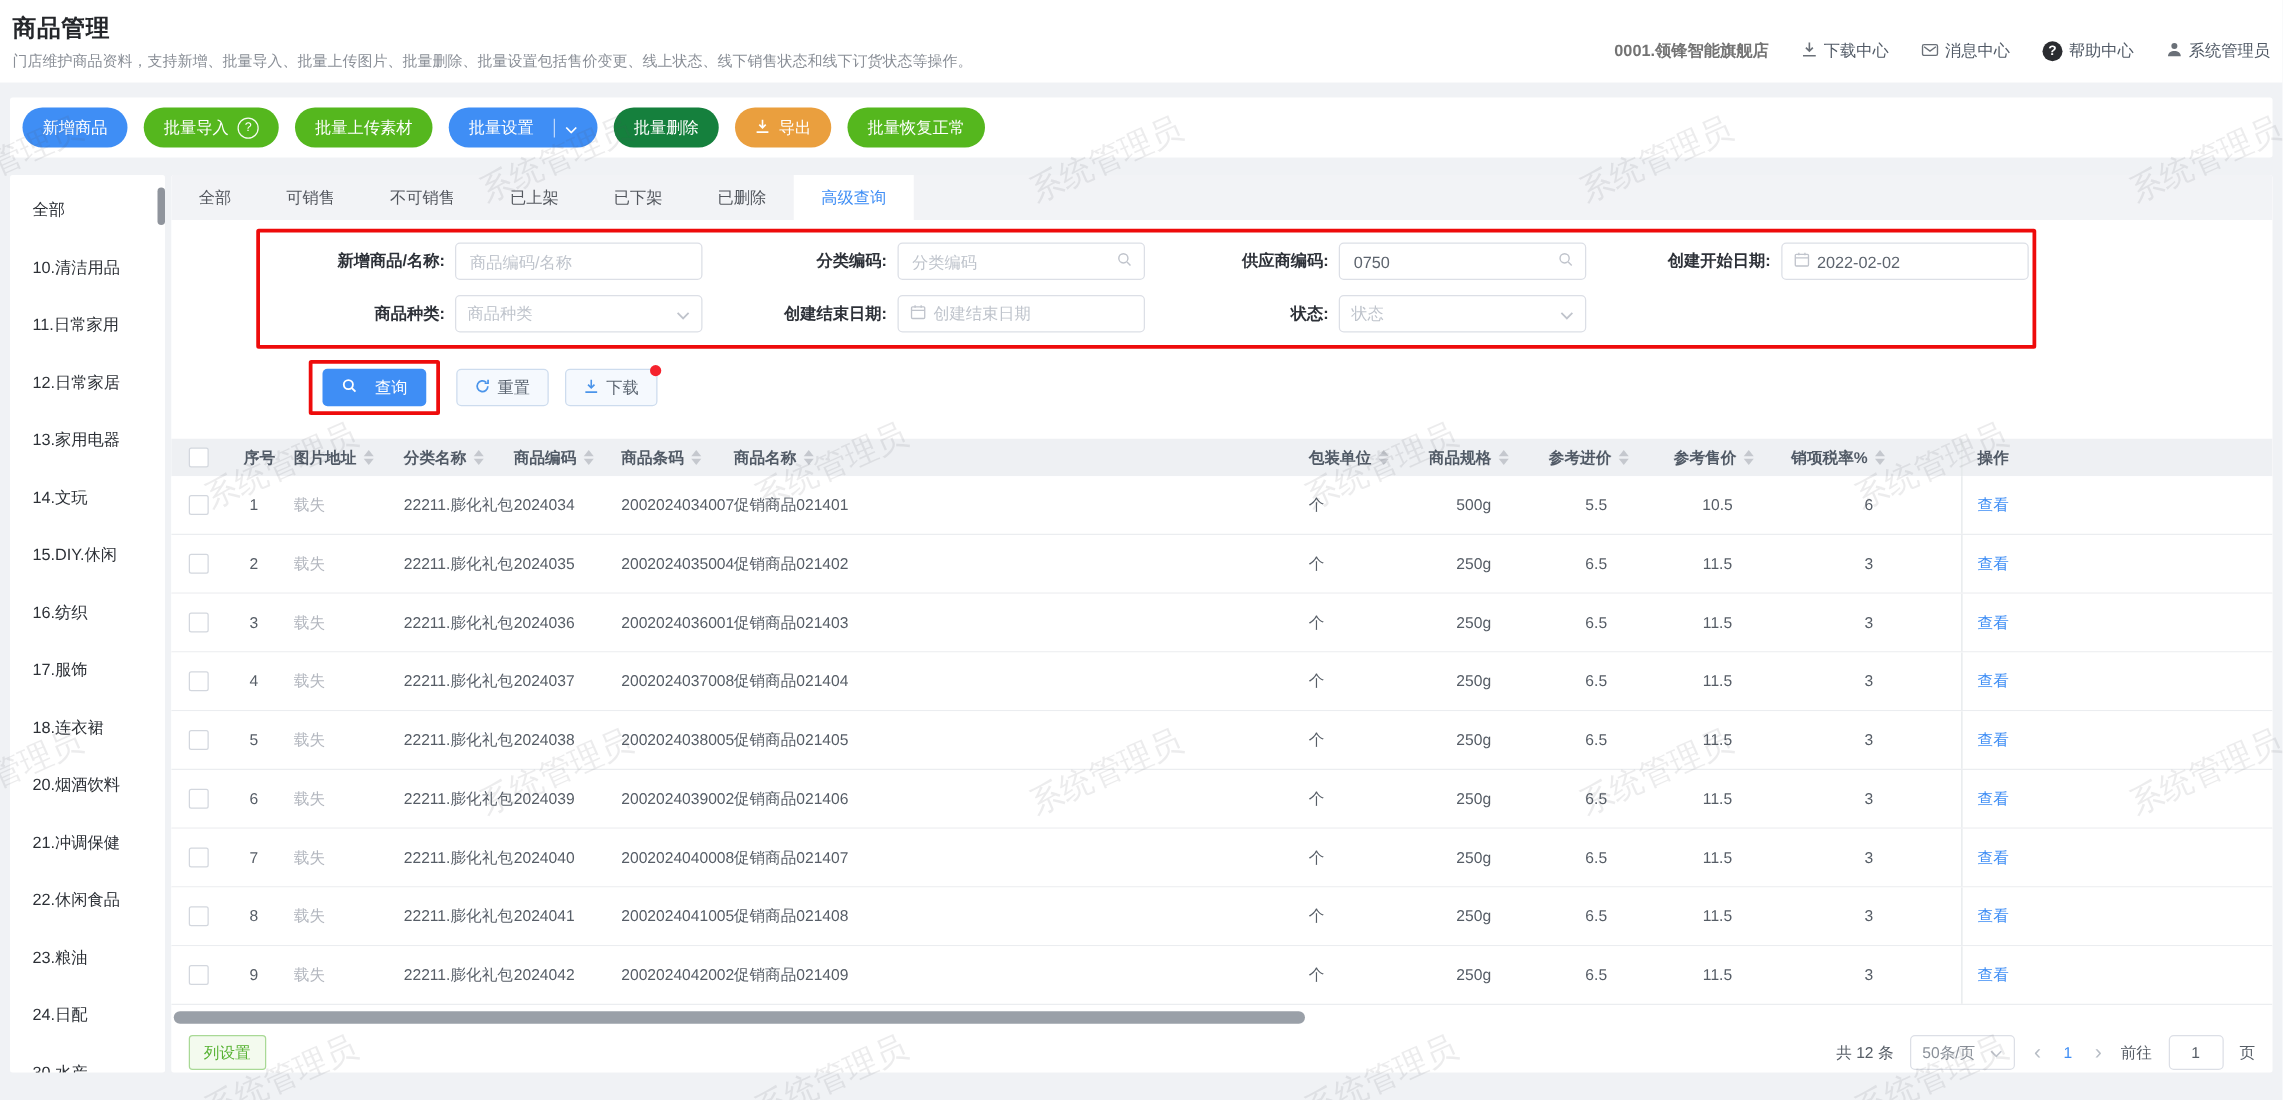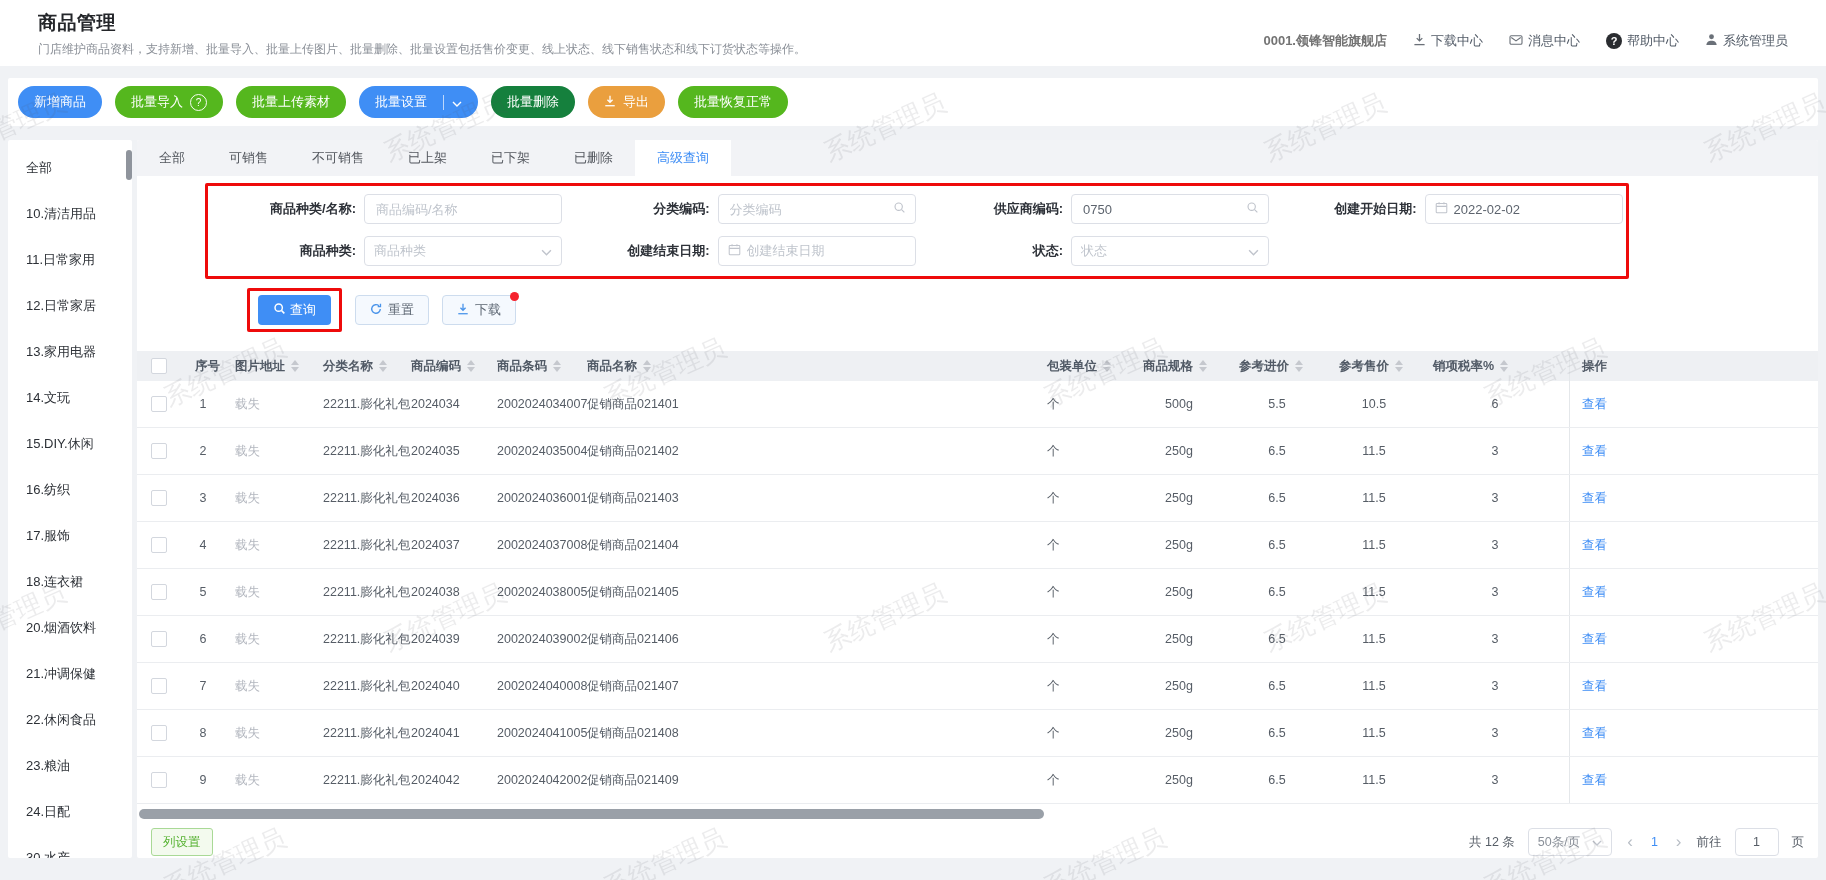--- a/index.html
+++ b/index.html
@@ -2,21 +2,21 @@
 <html><head>
 <meta charset="utf-8">
 <style>
   html,body{margin:0;padding:0}
   body{
     width:1826px;height:880px;position:relative;overflow:hidden;
     background:#f0f2f5;color:#333;
     font-family:"Liberation Sans","DejaVu Sans",sans-serif;
   }
   
-  .topbar{height:66px;background:#fff;display:flex;justify-content:space-between;align-items:center;padding:0 38px;box-sizing:border-box}
+  .topbar{height:66px;background:#fff;display:flex;justify-content:space-between;align-items:center;padding:0 10px;box-sizing:border-box}
   .title-block h1{margin:2px 0 5px;font-size:19px;font-weight:700;color:#24262a;letter-spacing:.5px}
   .title-block p{margin:0;font-size:12px;color:#8a8f97}
   .top-right{display:flex;align-items:center;gap:26px;font-size:13px;color:#515a66;margin-top:16px}
   .store{font-weight:700;color:#737373;cursor:pointer}
   .toplink{display:inline-flex;align-items:center;gap:5px;cursor:pointer;white-space:nowrap}
   .toplink svg{color:#6a7078}
   .qmark-fill{width:16px;height:16px;border-radius:50%;background:#2a2c30;color:#fff;font-size:11px;font-weight:700;display:inline-flex;align-items:center;justify-content:center}
   
   .toolbar-card{margin:12px 8px 0;height:48px;box-sizing:border-box;background:#fff;border-radius:2px;display:flex;align-items:center;gap:13px;padding:0 10px}
   .btn{height:32px;border:none;border-radius:16px;color:#fff;font-size:13px;padding:0 16px;display:inline-flex;align-items:center;gap:7px;cursor:pointer;font-family:inherit;white-space:nowrap}
@@ -43,21 +43,21 @@
   .flabel{flex:none;width:146px;text-align:right;padding-right:8px;font-size:13px;font-weight:700;color:#2d3138;white-space:nowrap}
   .fctl{width:198px;height:30px;box-sizing:border-box;border:1px solid #dcdfe6;border-radius:4px;background:#fff;display:flex;align-items:center;gap:6px;padding:0 9px;font-size:13px;color:#5d646e}
   .fctl input{border:none;outline:none;background:transparent;flex:1;min-width:0;font-size:13px;color:#5d646e;font-family:inherit}
   .fctl input::placeholder{color:#bfc4cc}
   .fctl .ph{color:#bfc4cc;flex:1;white-space:nowrap;overflow:hidden}
   .fctl .val{flex:1;white-space:nowrap}
   .fctl svg{color:#c0c4cc;flex:none}
   
   .action-row{margin:9px 0 0 68px;padding-left:42px;display:flex;align-items:center;gap:13px}
   .ann-inline{border:3px solid #ee0b0b;border-radius:2px;padding:4px 8px;display:inline-flex}
-  .btn-query{height:30px;background:#3f8ef5;border:none;border-radius:4px;color:#fff;font-size:13px;padding:0 15px;display:inline-flex;align-items:center;gap:4px;cursor:pointer;font-family:inherit}
+  .btn-query{height:30px;background:#3f8ef5;border:none;border-radius:4px;color:#fff;font-size:13px;padding:0 15px;display:inline-flex;align-items:center;gap:14px;cursor:pointer;font-family:inherit}
   .btn-ghost{height:30px;background:#f5f9fe;border:1px solid #cddcee;border-radius:4px;color:#5c6672;font-size:13px;padding:0 14px;display:inline-flex;align-items:center;gap:6px;cursor:pointer;position:relative;font-family:inherit}
   .btn-ghost svg{color:#4a94ea}
   .red-dot{position:absolute;top:-4px;right:-4px;width:9px;height:9px;border-radius:50%;background:#f5222d}
   
   .table{margin-top:19px}
   .trow{display:grid;grid-template-columns:46px 40px 88px 88px 86px 90px 460px 96px 96px 100px 94px 148px minmax(0,1fr);align-items:center}
   .thead{background:#eef0f3;height:30px;font-size:12.5px;font-weight:700;color:#515a66}
   .tcell{height:100%;box-sizing:border-box;padding-left:12px;display:flex;align-items:center;gap:5px;white-space:nowrap}
   .tbody .trow{height:46px;border-bottom:1px solid #ebedf0;font-size:12.5px;color:#565d66;background:#fff}
   .center{justify-content:center;padding-left:0}
@@ -206,21 +206,21 @@
         <div class="tab">不可销售</div>
         <div class="tab">已上架</div>
         <div class="tab">已下架</div>
         <div class="tab">已删除</div>
         <div class="tab active">高级查询</div>
       </div>
 
     <div class="filter-area">
       <div class="frow" id="frow1">
           <div class="fgroup">
-            <span class="flabel">商品种类/名称:</span>
+            <span class="flabel">新增商品/名称:</span>
             <div class="fctl">
               <input placeholder="商品编码/名称" style="">
             </div>
           </div>
           <div class="fgroup">
             <span class="flabel">分类编码:</span>
             <div class="fctl">
               <input placeholder="分类编码" style="">
               <span><svg width="13" height="13" viewBox="0 0 16 16">
                   <circle cx="7" cy="7" r="4.5" fill="none" stroke="currentColor" stroke-width="1.4"></circle>

